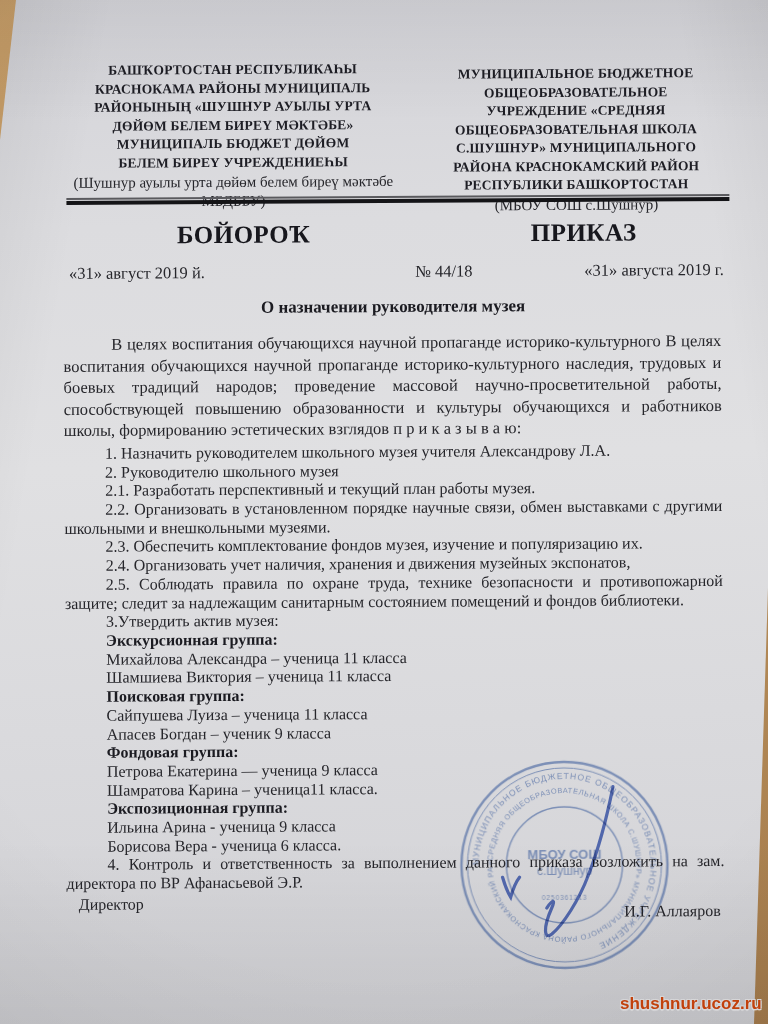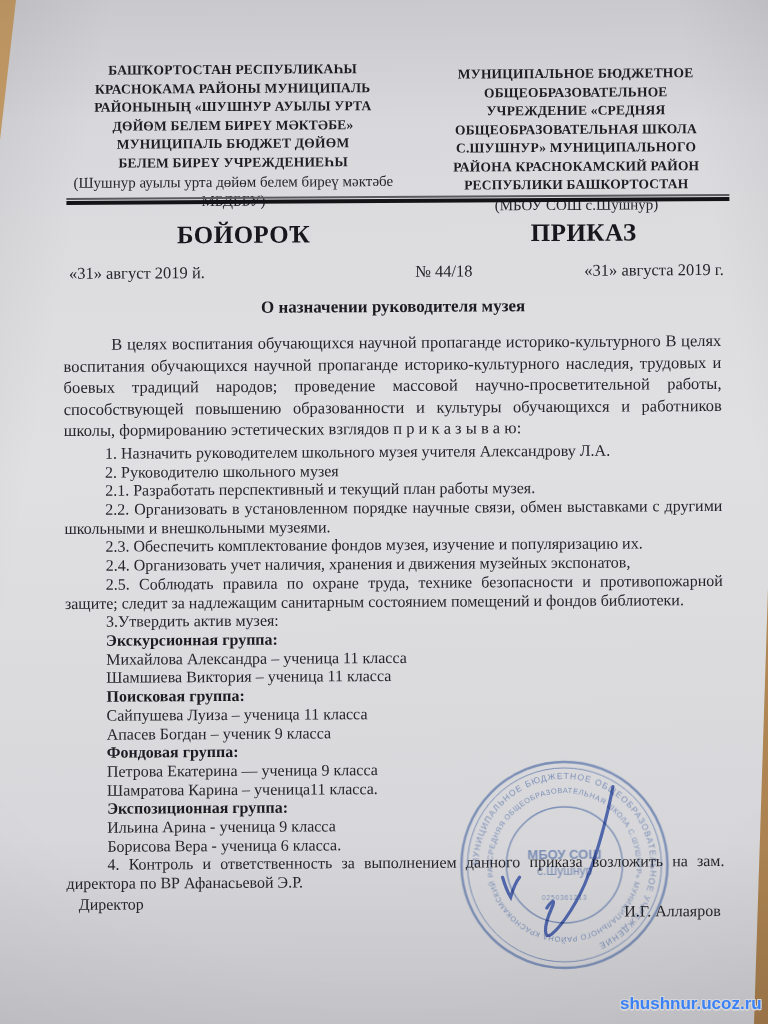--- a/index.html
+++ b/index.html
@@ -45,21 +45,21 @@
   .sig-name{position:relative;top:10px;padding-right:4px;}
   
   .stamp{position:absolute;left:452px;top:756px;mix-blend-mode:multiply;opacity:.62;filter:blur(.4px);}
   .signature{position:absolute;left:460px;top:770px;mix-blend-mode:multiply;}
   
   .overlay{position:absolute;inset:0;pointer-events:none;
     background:radial-gradient(120% 100% at 50% 40%, rgba(0,0,0,0) 55%, rgba(0,0,0,.09) 100%),
                linear-gradient(180deg, rgba(0,0,0,.05), rgba(0,0,0,0) 12%, rgba(0,0,0,0) 82%, rgba(0,0,0,.07));}
   .watermark{position:absolute;left:620px;top:994px;width:140px;
     font-family:"Liberation Sans","DejaVu Sans",sans-serif;font-weight:bold;font-size:17px;
-    color:#3b82f6;
+    color:#c2410c;
     text-shadow:1px 1px 0 #d6d6d8,-1px -1px 0 #d6d6d8,1px -1px 0 #d6d6d8,-1px 1px 0 #d6d6d8,0 2px 1px rgba(255,255,255,.35);}
   .stamp text{font-family:"Liberation Sans","DejaVu Sans",sans-serif;fill:#43629f;}
 </style>
 </head>
 <body>
 
 <div class="canvas">
   <div class="desk"></div>
 
   <div class="paper">

